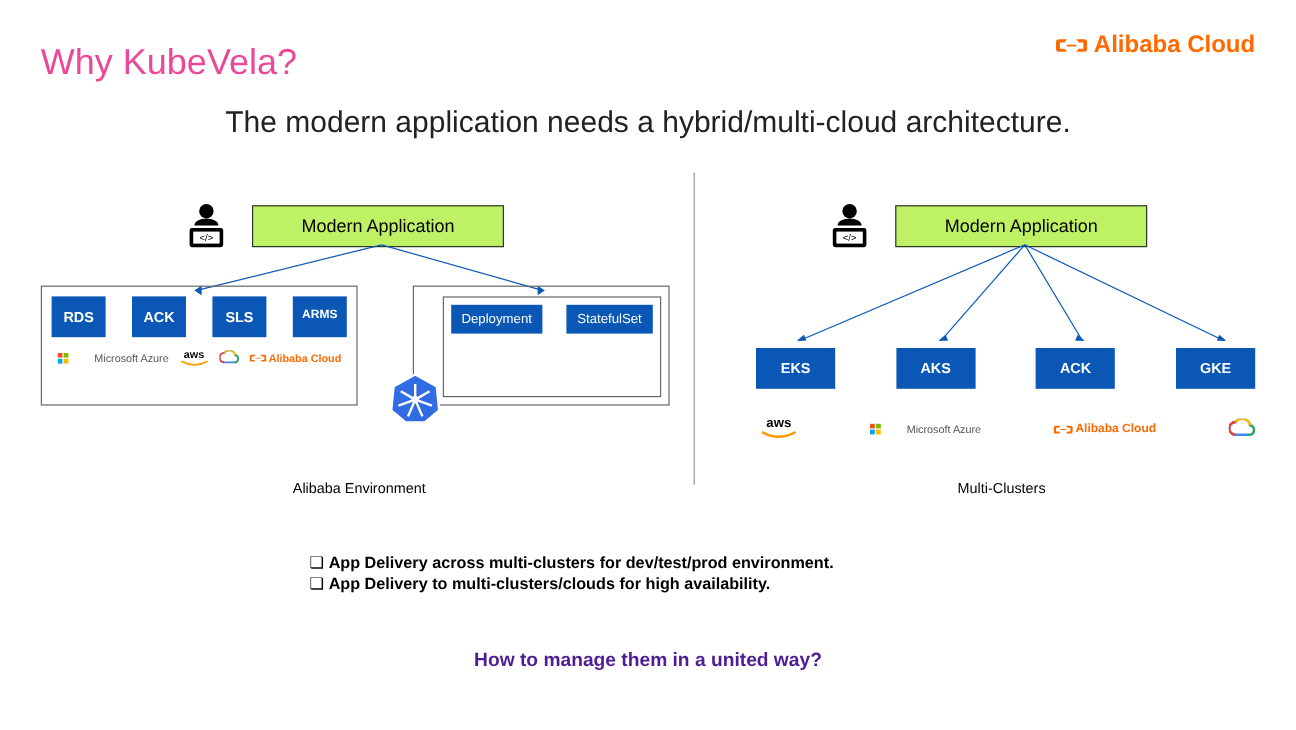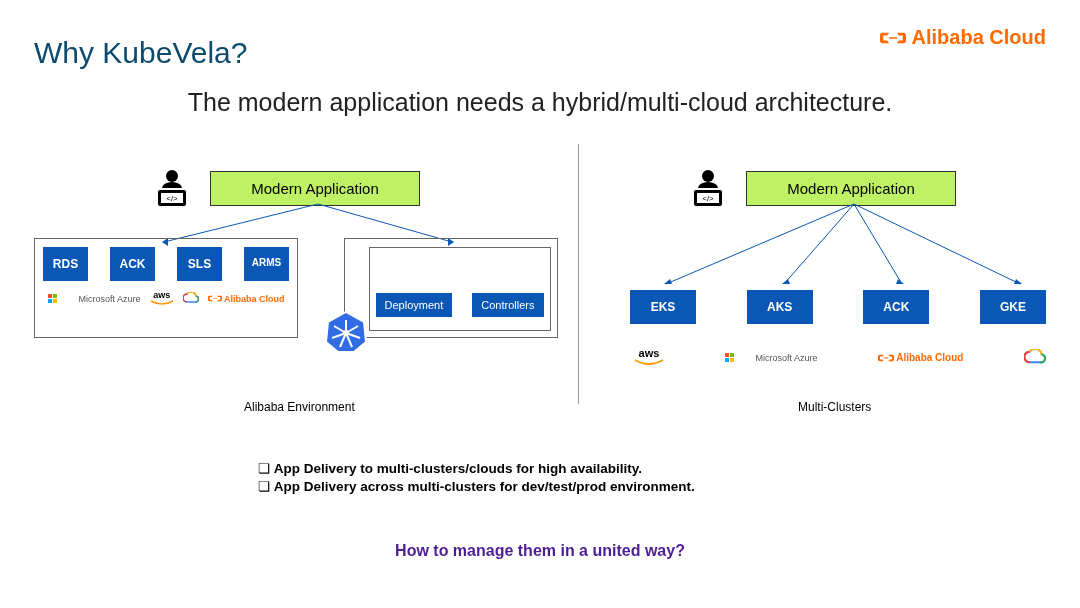--- a/index.html
+++ b/index.html
@@ -24,21 +24,21 @@
   }
   .brand-icon {
     width: 26px; height: 18px;
     display: inline-flex; align-items: center; justify-content: center;
   }
   .title {
     position: absolute;
     top: 36px;
     left: 34px;
     font-size: 30px;
-    color: #0c4a6e;
+    color: #ec4899;
     font-weight: 400;
   }
   .subtitle {
     position: absolute;
     top: 88px;
     left: 0; right: 0;
     text-align: center;
     font-size: 25px;
     color: #222;
   }
@@ -81,21 +81,21 @@
     border: 1px solid #666; width: 214px; height: 100px;
     padding-top:8px; padding-left:24px;
   }
   .right-inner {
     border: 1px solid #666; width:182px; height:84px; padding:6px 6px;
   }
   .chip {
     background:#0a57b5; color:#fff; font-size:11px;
     text-align:center; padding:6px 0;
   }
-  .chip-row { display:flex; gap:20px; margin-bottom:6px;margin-top:39px;}
+  .chip-row { display:flex; gap:20px; margin-bottom:6px;}
   .k8s {
     position:absolute; left:290px; top:142px; width:44px; height:44px;
   }
   .label1 { position:absolute; top:232px; left:210px; font-size:12px; }
   
   .right { position:absolute; top:168px; left:620px; width:440px; }
   .right-header { display:flex; align-items:center; gap:18px; margin-left:68px; }
   .clusters { display:flex; justify-content:space-between; margin-top:82px; padding:0 10px; }
   .cluster { width:70px; text-align:center; }
   .cluster .svc { width:66px; }
@@ -189,21 +189,21 @@
           </svg>
         <span>Alibaba Cloud</span>
       </span>
     </div>
   </div>
 
   <div class="right-group">
     <div class="right-inner">
       <div class="chip-row">
         <div class="chip" style="width:84px;">Deployment</div>
-        <div class="chip" style="width:80px;">Controllers</div>
+        <div class="chip" style="width:80px;">StatefulSet</div>
       </div>
     </div>
   </div>
 
   <div class="k8s">
     <svg viewBox="0 0 44 44">
       <polygon points="22,2 40,12 42,32 30,42 14,42 2,32 4,12" fill="#326ce5" stroke="#fff" stroke-width="2"></polygon>
       <circle cx="22" cy="23" r="3" fill="#fff"></circle>
       <g stroke="#fff" stroke-width="2">
         <line x1="22" y1="23" x2="22" y2="10"></line>
@@ -289,17 +289,17 @@
           <path d="M13 4 a3 3 0 0 1 -1 6" stroke="#34a853" stroke-width="1.5" fill="none"></path>
           <path d="M4 2 a5 5 0 0 1 9 2" stroke="#fbbc04" stroke-width="1.5" fill="none"></path>
         </svg>
     </span>
   </div>
 </div>
 
 <div class="label2">Multi-Clusters</div>
 
 <ul class="bullets">
+  <li>App Delivery across multi-clusters for dev/test/prod environment.</li>
   <li>App Delivery to multi-clusters/clouds for high availability.</li>
-  <li>App Delivery across multi-clusters for dev/test/prod environment.</li>
 </ul>
 
 <div class="question">How to manage them in a united way?</div>
 
 </body></html>

